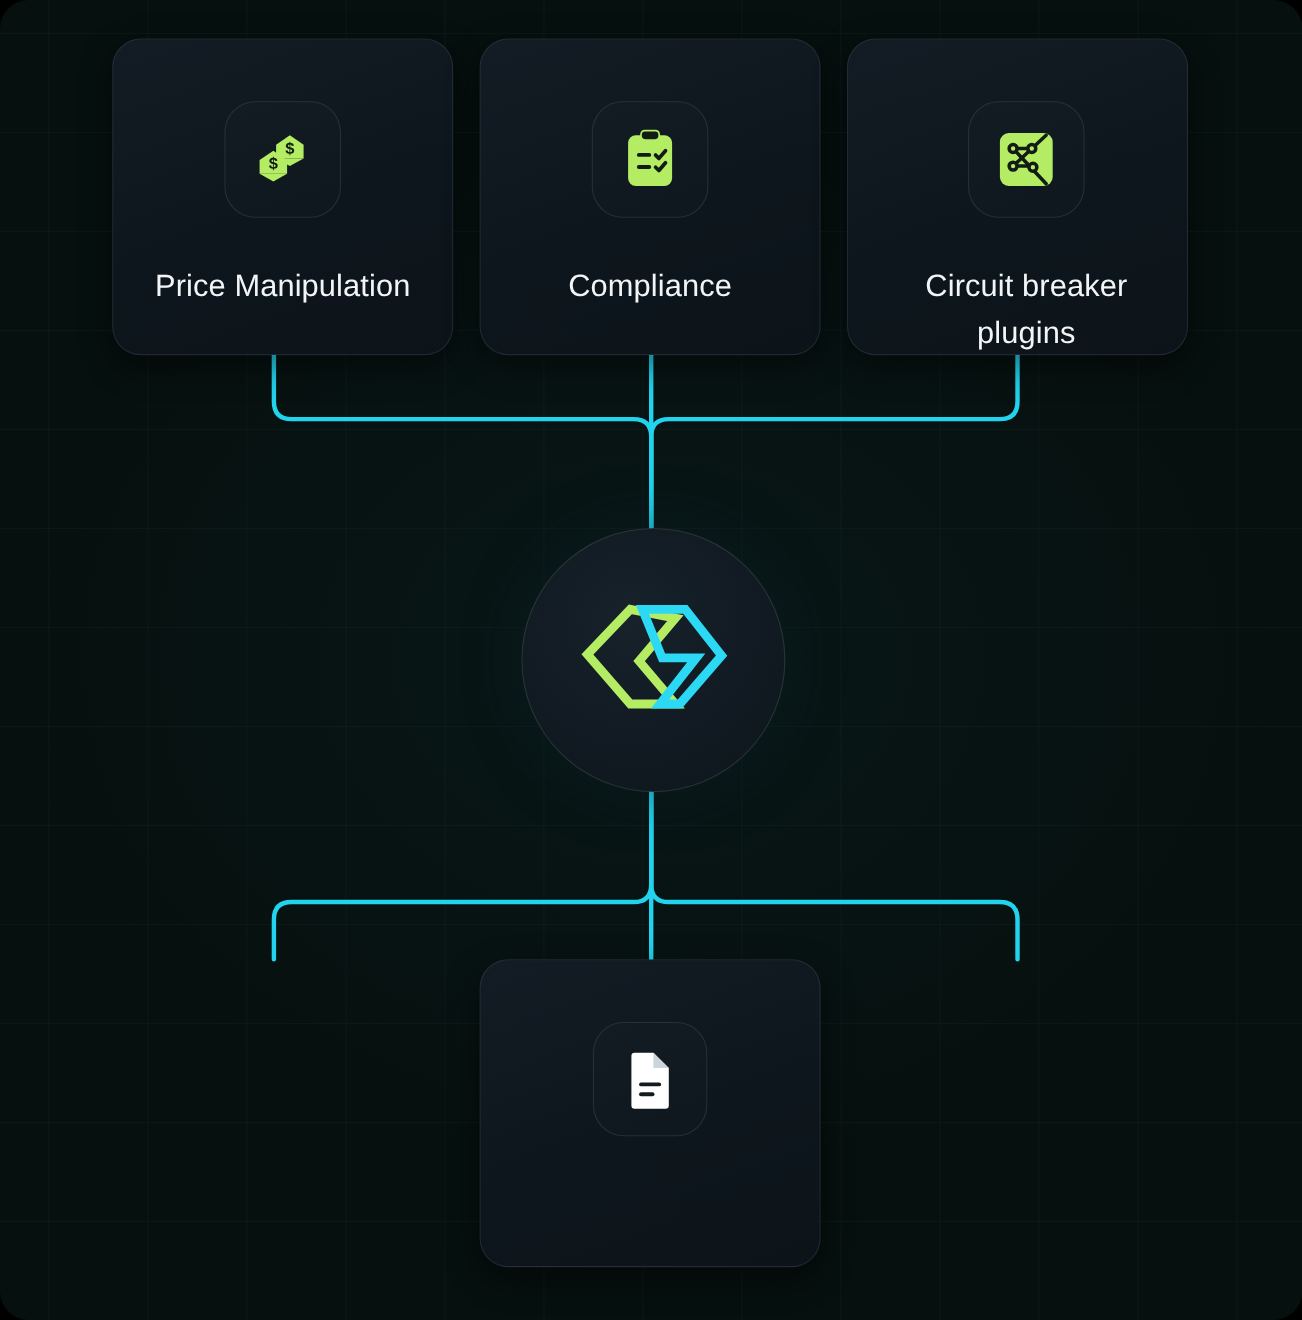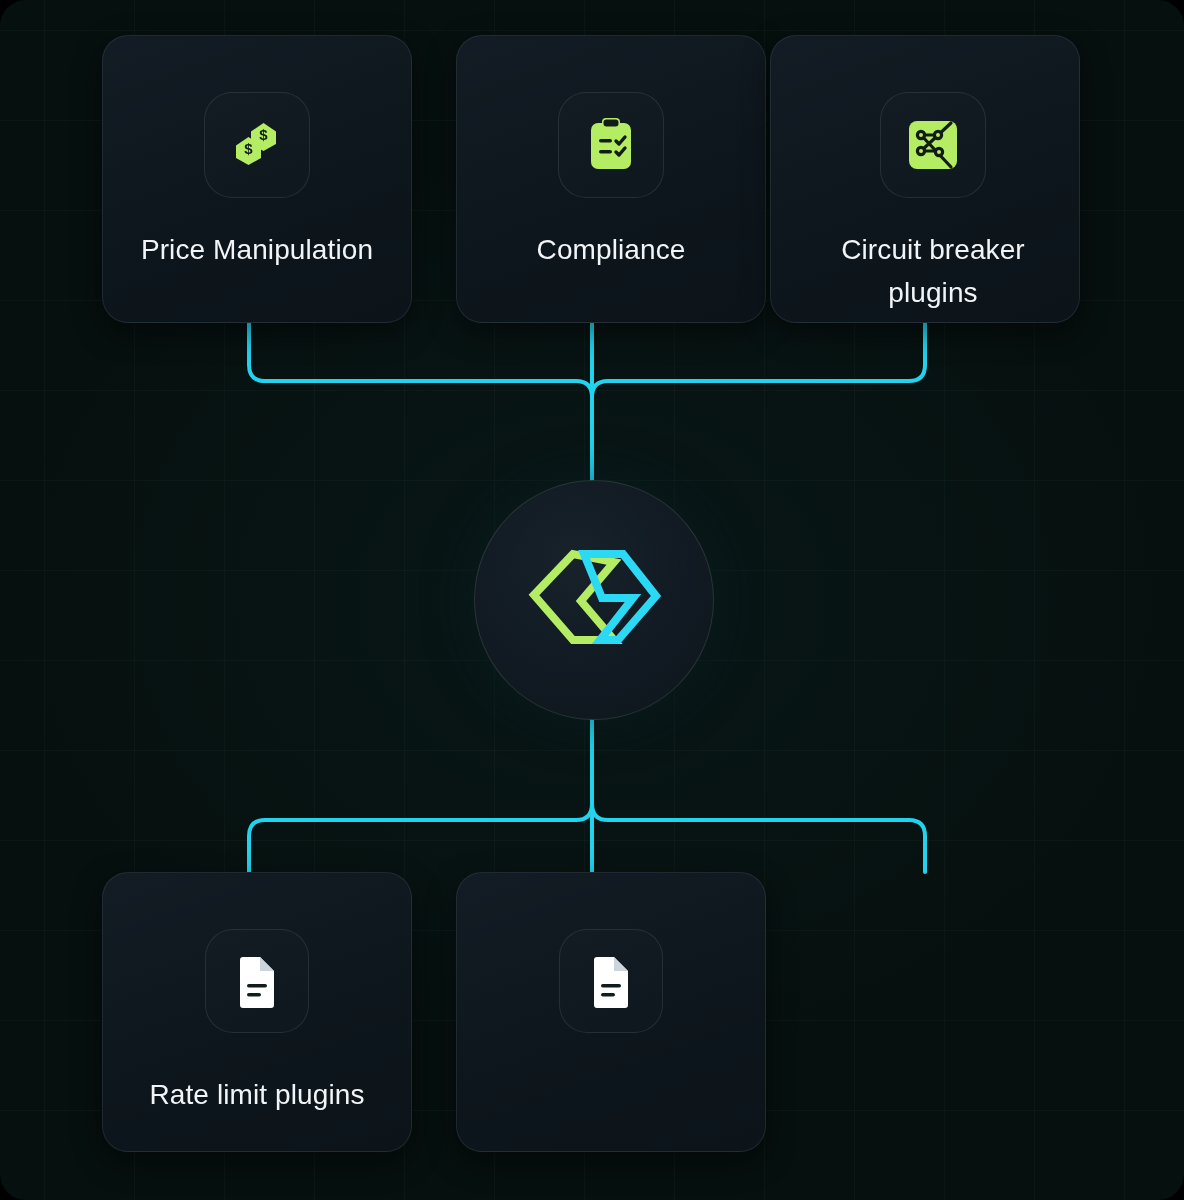--- a/index.html
+++ b/index.html
@@ -63,21 +63,21 @@
     align-items: center;
     justify-content: flex-start;
     padding-top: 56px;
     box-shadow: 0 10px 30px rgba(0, 0, 0, 0.45);
   }
 
   .card-top    { top: 35px;  width: 310px; height: 288px; }
   .card-bottom { top: 872px; width: 310px; height: 280px; }
 
   .col-1 { left: 102px; }
-  .col-2 { left: 456px; }
+  .col-2 { left: 436px; }
   .col-3 { left: 770px; padding-left: 16px; }
 
   
   .icon-tile {
     width: 104px;
     height: 104px;
     border-radius: 28px;
     border: 1px solid rgba(130, 155, 170, 0.17);
     background: rgba(255, 255, 255, 0.012);
     display: flex;
@@ -85,21 +85,21 @@
     justify-content: center;
     flex: none;
   }
   .card-bottom .icon-tile {
     width: 102px;
     height: 102px;
   }
 
   
   .card-label {
-    margin-top: 30px;
+    margin-top: 40px;
     width: 268px;
     text-align: center;
     color: #f2f5f7;
     font-size: 28px;
     font-weight: 400;
     line-height: 1.55;
     letter-spacing: 0.1px;
   }
   .card-bottom .card-label {
     margin-top: 40px;
@@ -203,37 +203,26 @@
 
   <div id="hub">
     <svg width="136" height="104" viewBox="0 0 136 104">
 
       <path d="M47 6 L8 47 L47 92 L88 92 L55 53 L88 14 Z" fill="none" stroke="#b4ec63" stroke-width="8" stroke-linejoin="miter"></path>
 
       <path d="M58 6 L97 6 L130 48 L92 92 L74 92 L107 50 L76 50 Z" fill="none" stroke="#2bd9f5" stroke-width="8" stroke-linejoin="miter"></path>
     </svg>
   </div>
 
-  <div class="card card-bottom col-1">
+
+  <div class="card card-bottom col-2">
     <div class="icon-tile">
       <svg class="icon-svg" width="46" height="56" viewBox="0 0 46 56">
         <path d="M6 4 h20 l14 14 v34 a3 3 0 0 1 -3 3 H9 a3 3 0 0 1 -3 -3 V7 a3 3 0 0 1 3 -3 z" fill="#ffffff"></path>
         <path d="M26 4 l14 14 h-14 z" fill="#cdd5dc"></path>
         <rect x="13" y="31" width="20" height="3.6" rx="1.8" fill="#121c1f"></rect>
         <rect x="13" y="40" width="14" height="3.6" rx="1.8" fill="#121c1f"></rect>
       </svg>
     </div>
-    <div class="card-label">Rate limit plugins</div>
-  </div>
-
-  <div class="card card-bottom col-2">
-    <div class="icon-tile">
-      <svg class="icon-svg" width="46" height="56" viewBox="0 0 46 56">
-        <path d="M6 4 h20 l14 14 v34 a3 3 0 0 1 -3 3 H9 a3 3 0 0 1 -3 -3 V7 a3 3 0 0 1 3 -3 z" fill="#ffffff"></path>
-        <path d="M26 4 l14 14 h-14 z" fill="#cdd5dc"></path>
-        <rect x="13" y="31" width="20" height="3.6" rx="1.8" fill="#121c1f"></rect>
-        <rect x="13" y="40" width="14" height="3.6" rx="1.8" fill="#121c1f"></rect>
-      </svg>
-    </div>
   </div>
 
 
 </div>
 
 </body></html>

